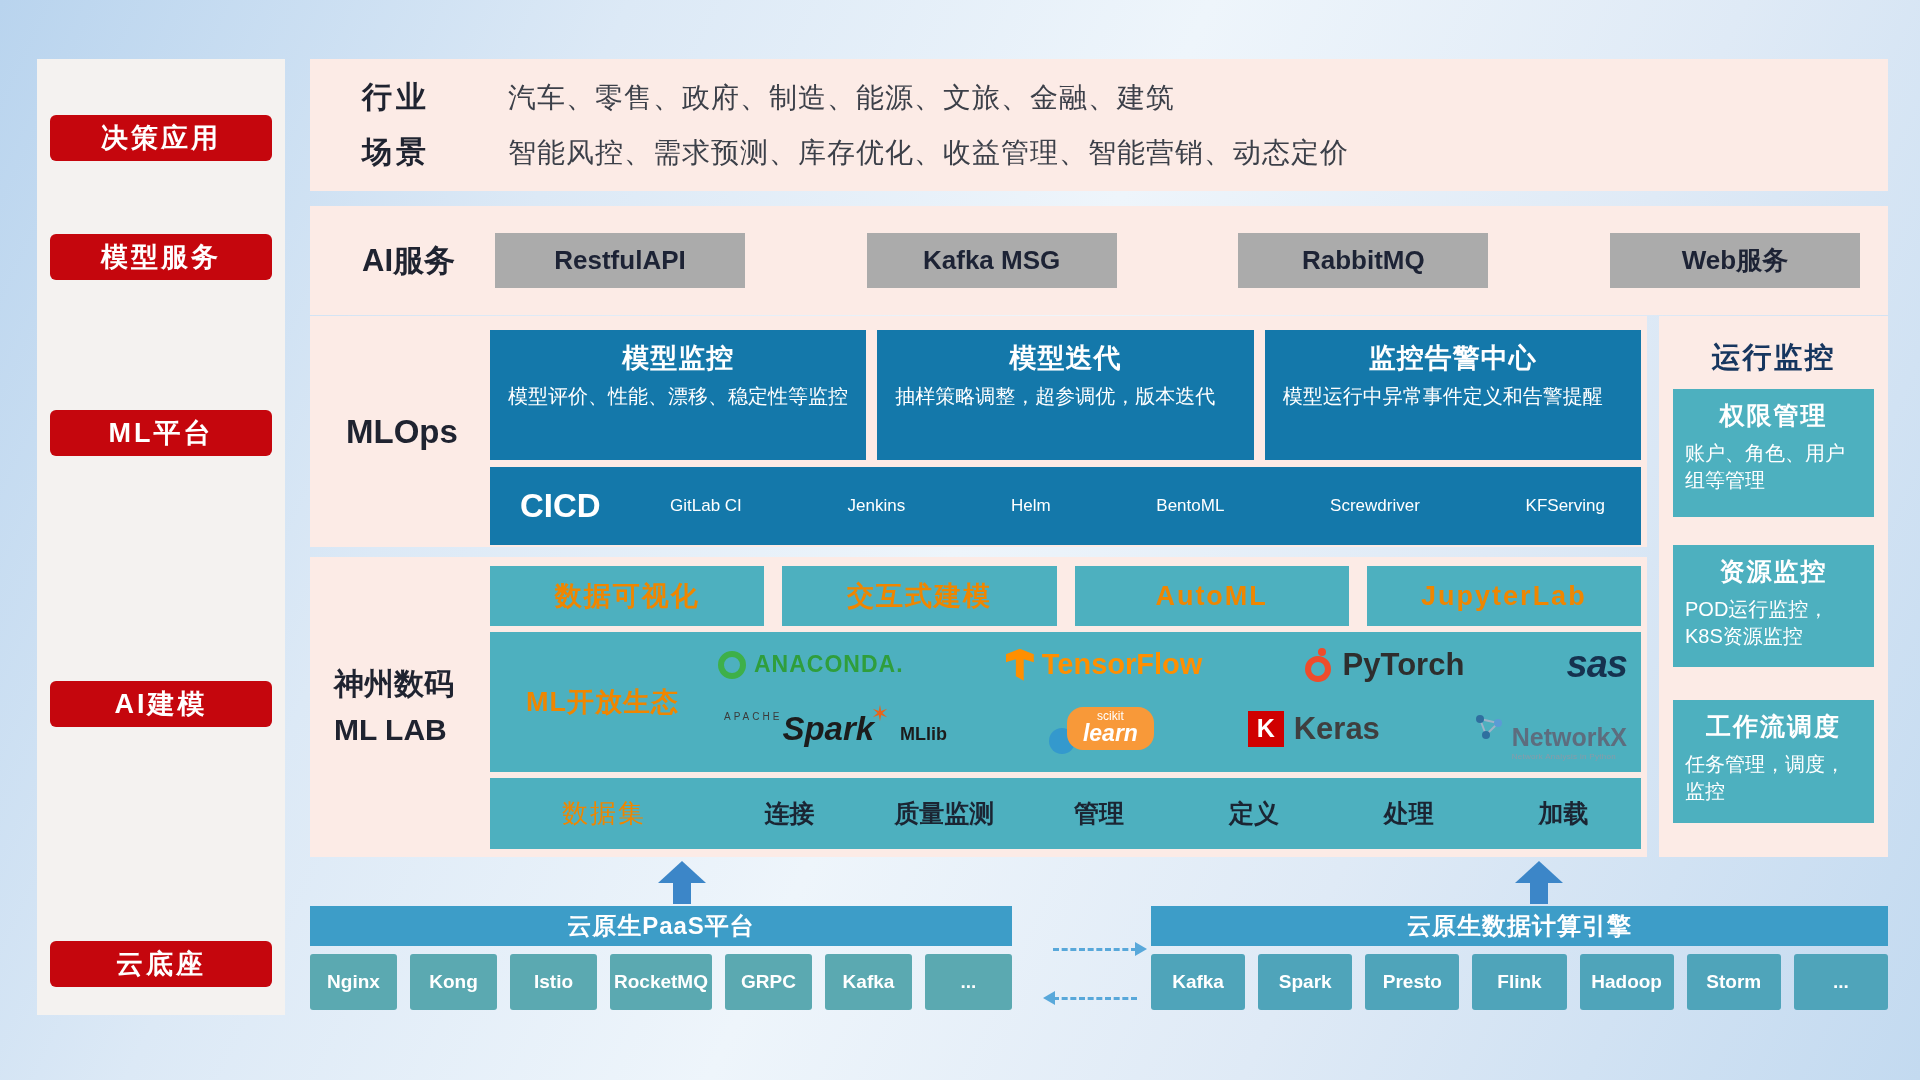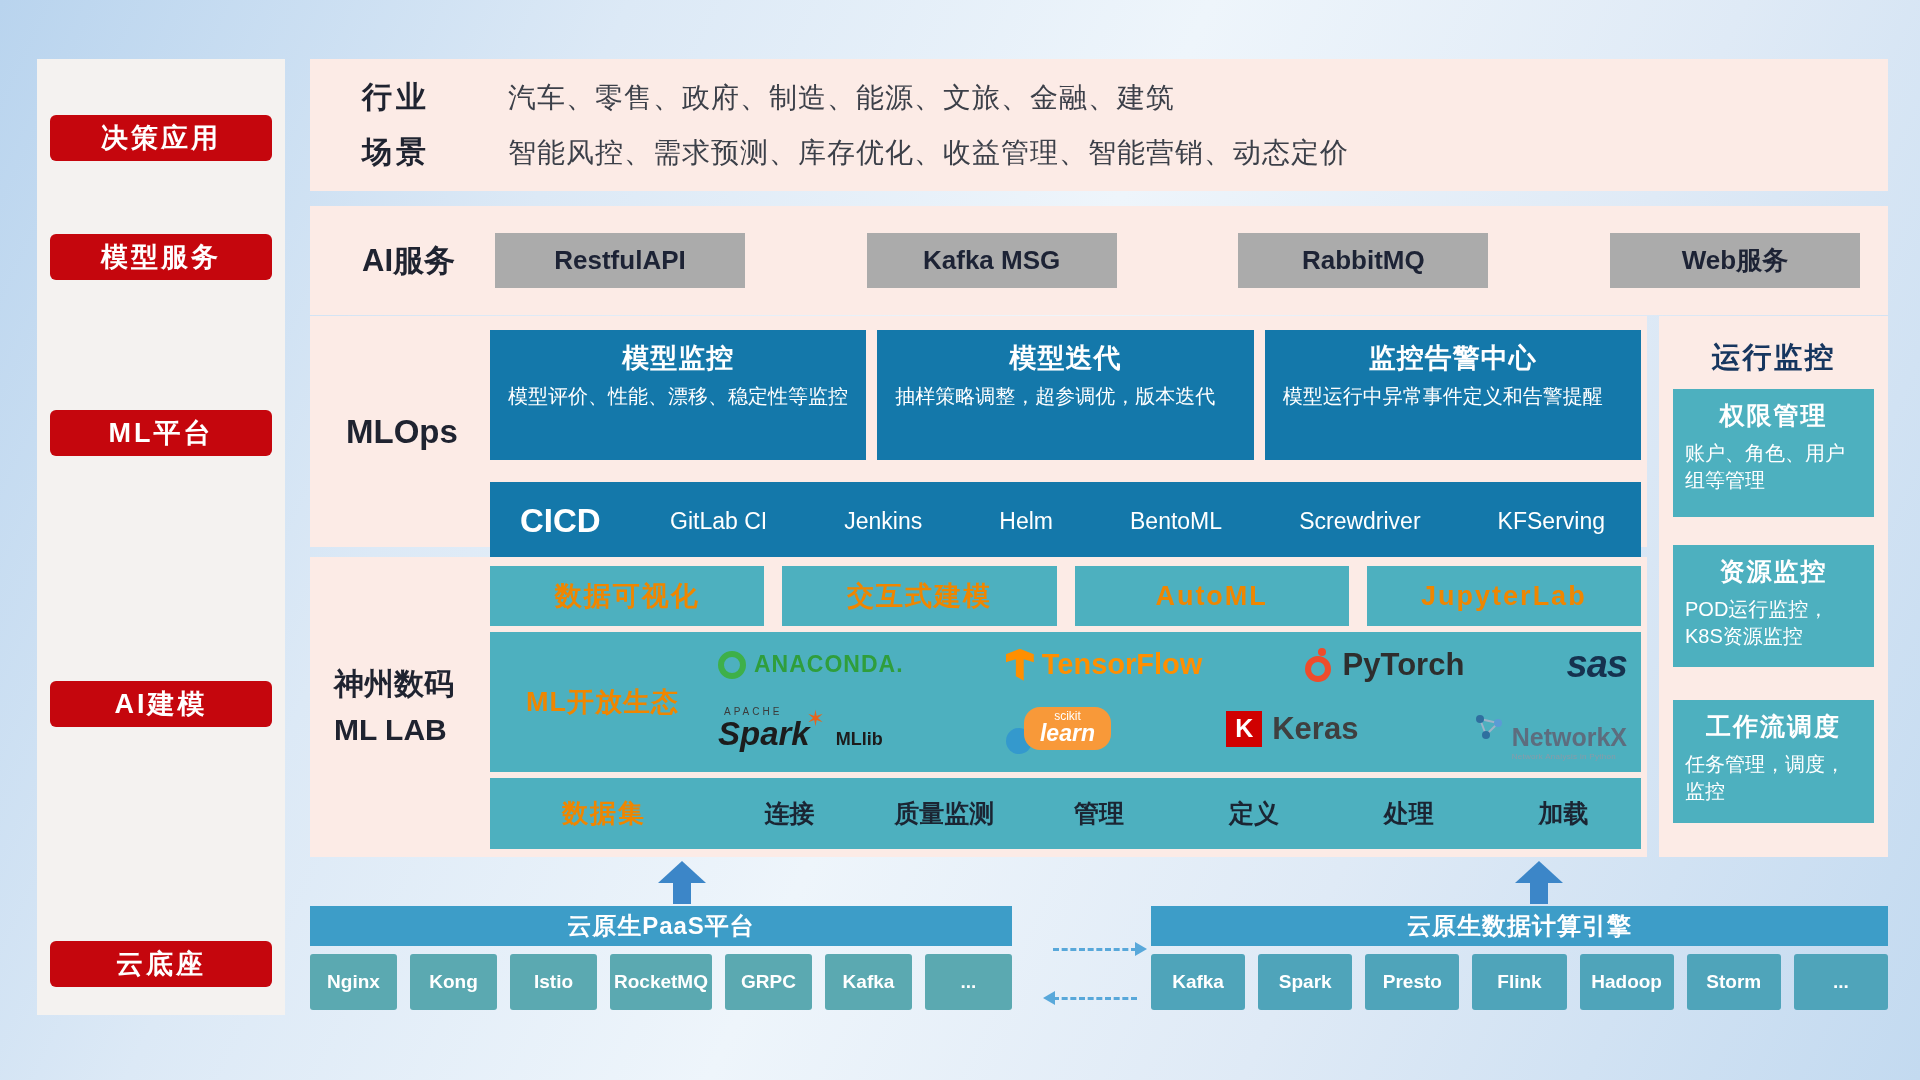--- a/index.html
+++ b/index.html
@@ -32,24 +32,24 @@
 
   
   .row3 { left:310px; top:316px; width:1337px; height:231px; }
   .row3-label { position:absolute; left:36px; top:0; height:100%; width:150px; display:flex; align-items:center;
     font-size:33px; font-weight:bold; color:#1f2330; }
   .mlops-content { position:absolute; left:180px; top:14px; width:1151px; }
   .mlops-cards { display:flex; gap:11px; }
   .blue-card { flex:1; height:130px; background:#1478aa; color:#fff; padding-top:10px; }
   .bc-title { text-align:center; font-size:27px; font-weight:bold; letter-spacing:1px; }
   .bc-desc { font-size:20px; line-height:1.35; padding:7px 18px 0; }
-  .cicd-bar { margin-top:22px; height:78px; background:#1478aa; color:#fff; display:flex; align-items:center; padding:0 36px 0 30px; }
+  .cicd-bar { margin-top:7px; height:78px; background:#1478aa; color:#fff; display:flex; align-items:center; padding:0 36px 0 30px; }
   .cicd-label { font-size:33px; font-weight:bold; width:150px; }
   .cicd-items { flex:1; display:flex; justify-content:space-between; align-items:center; }
-  .cicd-items span { font-size:23px; }
+  .cicd-items span { font-size:17px; }
 
   
   .rightcol { left:1659px; top:316px; width:229px; height:541px; }
   .rc-title { text-align:center; margin-top:22px; font-size:29px; font-weight:bold; color:#17365f; letter-spacing:2px; }
   .teal-card { position:absolute; left:14px; width:201px; background:#4db0bf; color:#fff; padding:10px 12px; }
   .tc-title { text-align:center; font-size:25px; font-weight:bold; margin-bottom:8px; letter-spacing:2px; }
   .tc-desc { font-size:20px; line-height:1.35; }
   .rc1{top:73px;height:128px}.rc2{top:229px;height:122px}.rc3{top:384px;height:123px}
 
   
@@ -59,40 +59,40 @@
   .mllab-content { position:absolute; left:180px; top:9px; width:1151px; }
   .feat-row { display:flex; gap:18px; }
   .feat-btn { flex:1; height:60px; background:#4db0bf; display:flex; align-items:center; justify-content:center;
     font-size:27px; font-weight:bold; color:#ef8600; letter-spacing:2px; }
   .eco-panel { margin-top:6px; height:140px; background:#4db0bf; position:relative; }
   .eco-label { position:absolute; left:36px; top:50%; transform:translateY(-50%); font-size:27px; font-weight:bold;
     color:#ef8600; letter-spacing:1px; }
   .logo-rows { position:absolute; left:228px; right:14px; top:6px; bottom:6px; display:flex; flex-direction:column; justify-content:space-around; }
   .logo-row { display:flex; align-items:center; justify-content:space-between; }
   .dataset-row { margin-top:6px; height:71px; background:#4db0bf; display:flex; align-items:center; }
-  .ds-label { margin-left:72px; width:150px; font-size:26px; font-weight:bold; color:#ef8600; letter-spacing:2px; }
+  .ds-label { margin-left:72px; width:150px; font-size:26px; font-weight:normal; color:#ef8600; letter-spacing:2px; }
   .ds-items { flex:1; display:flex; }
   .ds-items span { flex:1; text-align:center; font-size:25px; font-weight:600; color:#1b2533; }
 
   
   .logo { display:flex; align-items:center; }
   .ana { gap:8px; }
   .ana-ring { width:28px; height:28px; border:6px solid #3eb049; border-radius:50%; }
   .ana-text { color:#2f9e3c; font-weight:bold; font-size:23px; letter-spacing:1px; }
   .tf { gap:8px; }
   .tf-icon { width:28px; height:32px; background:#ff8f00;
     clip-path:polygon(50% 0,100% 17%,100% 42%,64% 33%,64% 100%,36% 86%,36% 33%,0 42%,0 17%); }
   .tf-text { color:#ff8f00; font-weight:bold; font-size:29px; }
   .pt { gap:12px; }
   .pt-icon { position:relative; width:26px; height:26px; border:6px solid #ee4c2c; border-radius:50%; margin-top:8px; }
   .pt-icon::after { content:''; position:absolute; top:-14px; right:-1px; width:8px; height:8px; border-radius:50%; background:#ee4c2c; }
   .pt-text { color:#2e2e2e; font-size:31px; font-weight:bold;text-align:right; }
   .sas-text { color:#16324f; font-size:38px; font-weight:bold; font-style:italic; letter-spacing:-1px; }
   .spark { align-items:flex-end; }
-  .spark-col { display:flex; flex-direction:column; line-height:1; }
+  .spark-col { display:flex; flex-direction:row; line-height:1; }
   .spark-apache { font-size:10px; letter-spacing:3px; color:#3a3a3a; margin-left:6px; }
   .spark-word { font-style:italic; font-weight:bold; font-size:33px; color:#1c1c1c; position:relative; }
   .spark-word::after { content:'✶'; font-style:normal; font-size:22px; color:#e8641b; position:absolute; top:-9px; right:-15px; }
   .mllib-text { font-weight:bold; font-size:18px; color:#1c1c1c; margin-left:26px; }
   .sk-circle { width:26px; height:26px; border-radius:50%; background:#3499cd; position:relative; left:8px; top:12px; }
   .sk-box { position:relative; z-index:1; background:#f89939; border-radius:16px; padding:3px 16px 5px;
     display:flex; flex-direction:column; align-items:center; line-height:1; }
   .sk-top { font-size:12px; color:#fff; }
   .sk-main { font-size:23px; font-weight:bold; font-style:italic; color:#fff; }
   .keras { gap:10px; }

